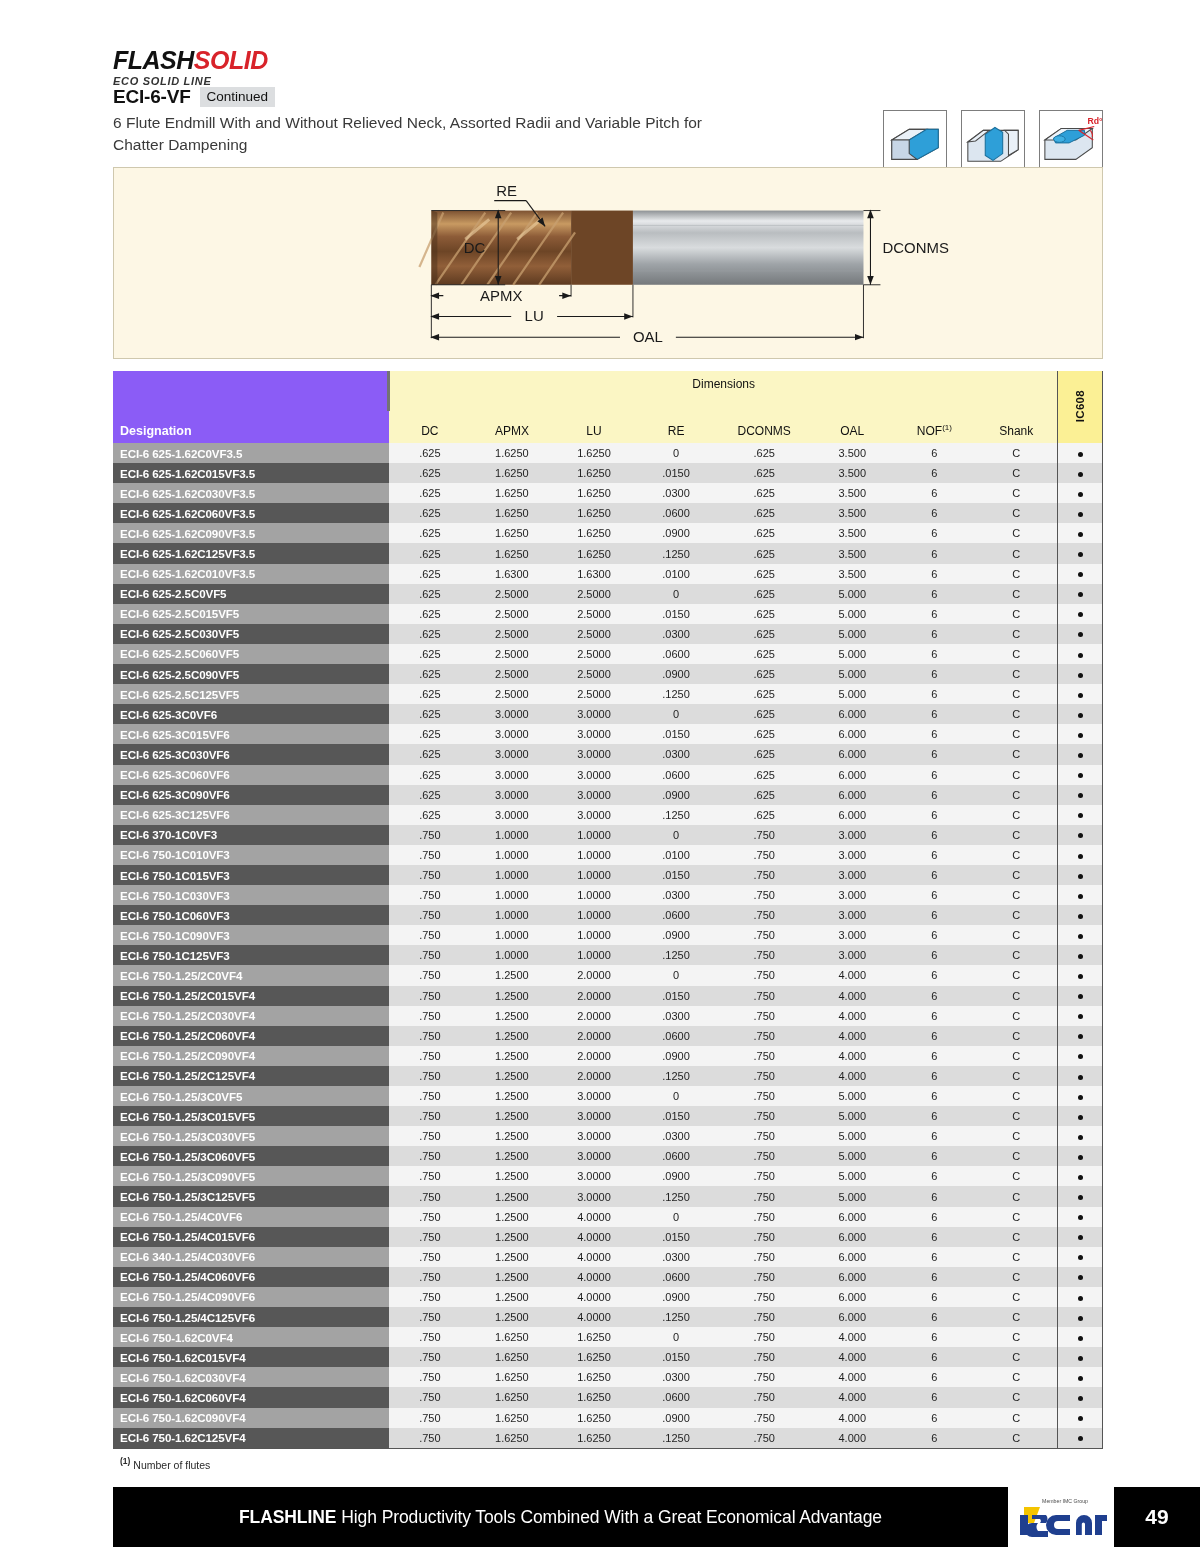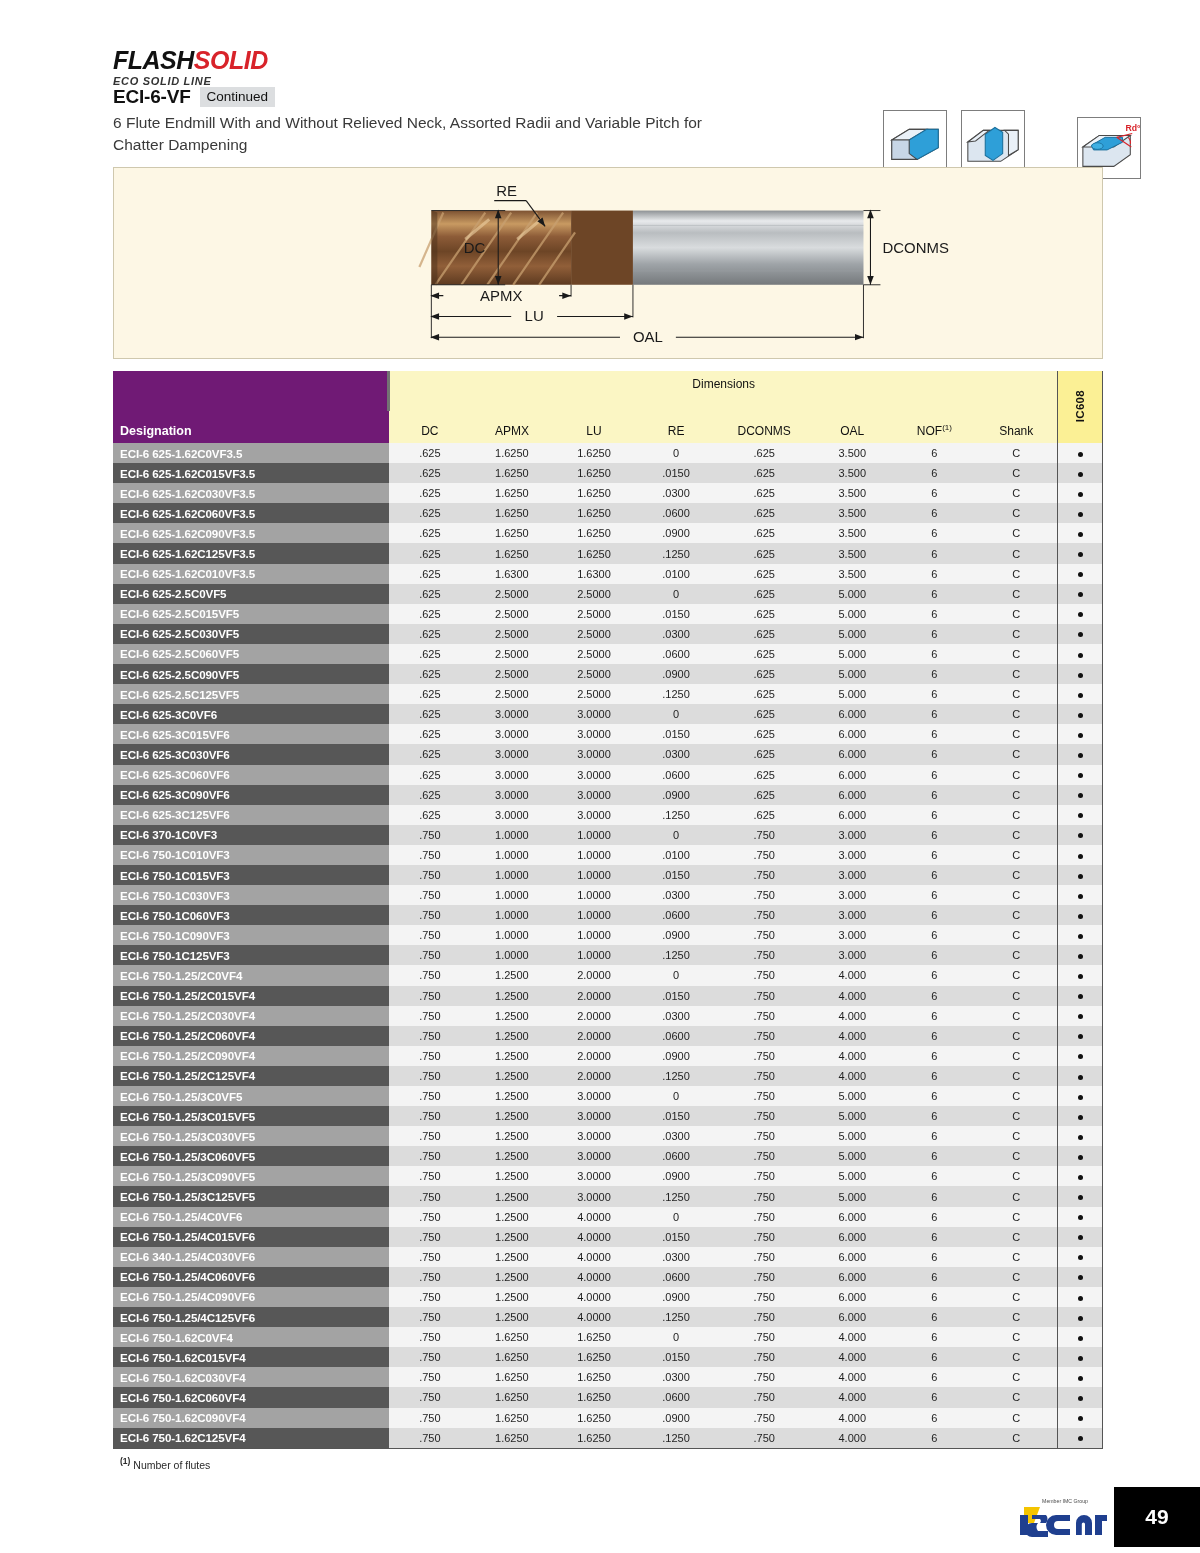--- a/index.html
+++ b/index.html
@@ -24,41 +24,41 @@
   .title-main { font-size: 19px; font-weight: bold; color: #111; letter-spacing: -0.2px; text-align: right; }
   .title-badge { font-size: 13.5px; color: #111; background: #dcdee0; padding: 2px 7px 3px 7px; }
   .subtitle { position: absolute; left: 113px; top: 112px; width: 640px;
               font-size: 15.5px; color: #3a3a3a; line-height: 1.42; }
 
   
   .appicons { position: absolute; left: 883px; top: 110px; width: 220px; height: 138px; }
   .appicon { position: absolute; width: 64px; height: 62px; background: #ffffff; border: 1px solid #7d7d7d; }
   .ai-0 { left: 0px;   top: 0px; }
   .ai-1 { left: 78px;  top: 0px; }
-  .ai-2 { left: 156px; top: 7px; margin-left: 38px; }
+  .ai-2 { left: 156px; top: 0px; }
   .ai-3 { left: 78px;  top: 72px; }
   .ai-4 { left: 156px; top: 72px; }
   .appicon svg { display: block; width: 100%; height: 100%; }
 
   
   .diagram { position: absolute; left: 113px; top: 167px; width: 990px; height: 192px;
              background: #fdf7e5; border: 1px solid #cfc8ae; }
   .diagram svg { display: block; width: 100%; height: 100%; }
 
   
   .tbl-wrap { position: absolute; left: 113px; top: 371px; width: 990px; }
   table.spec { border-collapse: collapse; width: 990px; table-layout: fixed; font-size: 11px; }
 
   table.spec col.c-desig { width: 252px; }
   table.spec col.c-num   { width: 75px; }
   table.spec col.c-wide  { width: 86px; }
   table.spec col.c-grade { width: 41px; }
 
   
-  .hdr-desig { background: #701a75; color: #ffffff; vertical-align: bottom;
+  .hdr-desig { background: #8b5cf6; color: #ffffff; vertical-align: bottom;
                text-align: left; padding: 0 12px 5px 7px; font-size: 12.5px; font-weight: bold;
                height: 72px; border: none; }
   .hdr-dim-group { background: #fbf6c4; color: #111; text-align: center;
                    font-size: 12px; padding: 6px 0 0 0; height: 40px;
                    border-left: 3px solid #737373; vertical-align: top; }
   .hdr-col { background: #fbf6c4; color: #111; text-align: center; vertical-align: bottom;
              font-size: 12px; padding: 0 0 5px 0; height: 32px; }
   .hdr-grade { background: #fbf095; color: #111; border-left: 1px solid #555;
                border-right: 1px solid #555; text-align: center; vertical-align: middle;
                padding: 0; height: 72px; }
@@ -881,20 +881,26 @@
     </table>
   </div>
 
   <div class="tbl-bottom" id="tblBottom" style="top: 1448px;"></div>
 
   <div class="footnote" id="footnote" style="top: 1456px;">
     <span class="fn-sup">(1)</span>
     <span>Number of flutes</span>
   </div>
 
+  <div class="footer-bar">
+    <div class="footer-text">
+      <b>FLASHLINE</b>
+        <span>High Productivity Tools Combined With a Great Economical Advantage</span>
+    </div>
+  </div>
   <div class="footer-logo">
     <svg width="98" height="48" viewBox="0 0 98 48">
       <text x="53" y="10" text-anchor="middle" font-family="'Liberation Sans',sans-serif" font-size="5.2" fill="#4a4a4a">Member IMC Group</text>
       <polygon points="12,14 28,14 22,30 12,30" fill="#f4c400"></polygon>
       <g fill="#1f3f8f">
         <rect x="8" y="22" width="8" height="20"></rect>
         <path d="M20,22 h14 a6,6 0 0 1 0,8 h-8 a6,6 0 0 0 0,8 h10 v6 h-16 a7,7 0 0 1 0,-14 h8 a3,3 0 0 0 0,-4 h-8 z"></path>
         <path d="M44,22 h14 v6 h-12 a4,4 0 0 0 0,8 h12 v6 h-14 a10,10 0 0 1 0,-20 z"></path>
         <path d="M64,42 v-12 a8,8 0 0 1 16,0 v12 h-7 v-11 a1.6,1.6 0 0 0 -3.2,0 v11 z"></path>
         <path d="M83,42 v-20 h12 v6 h-5 v14 z"></path>

